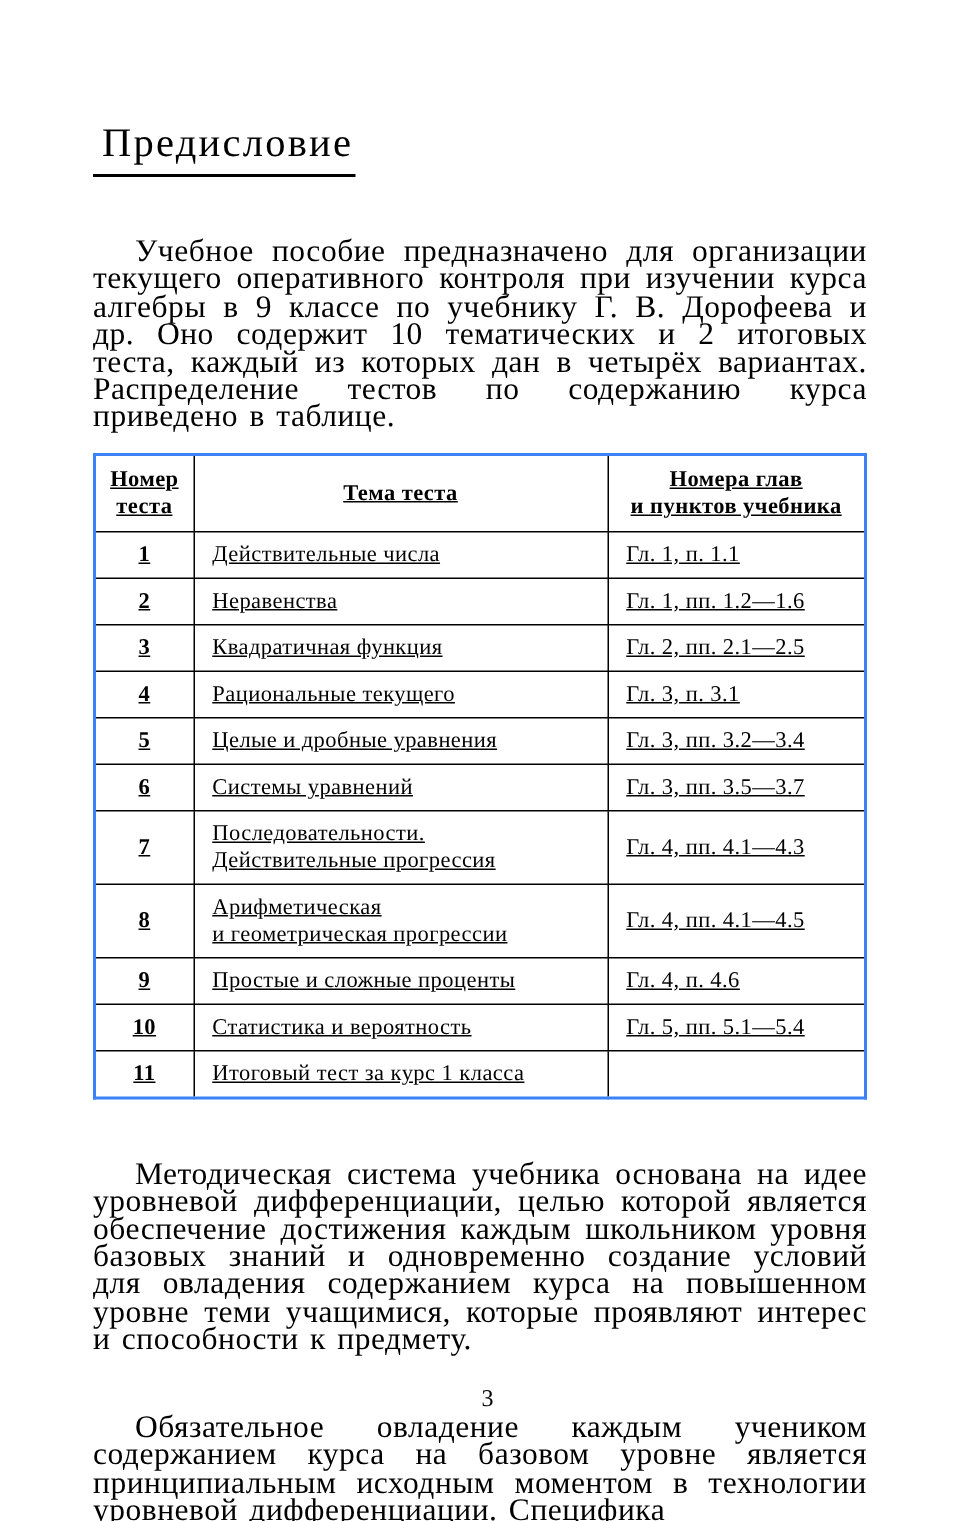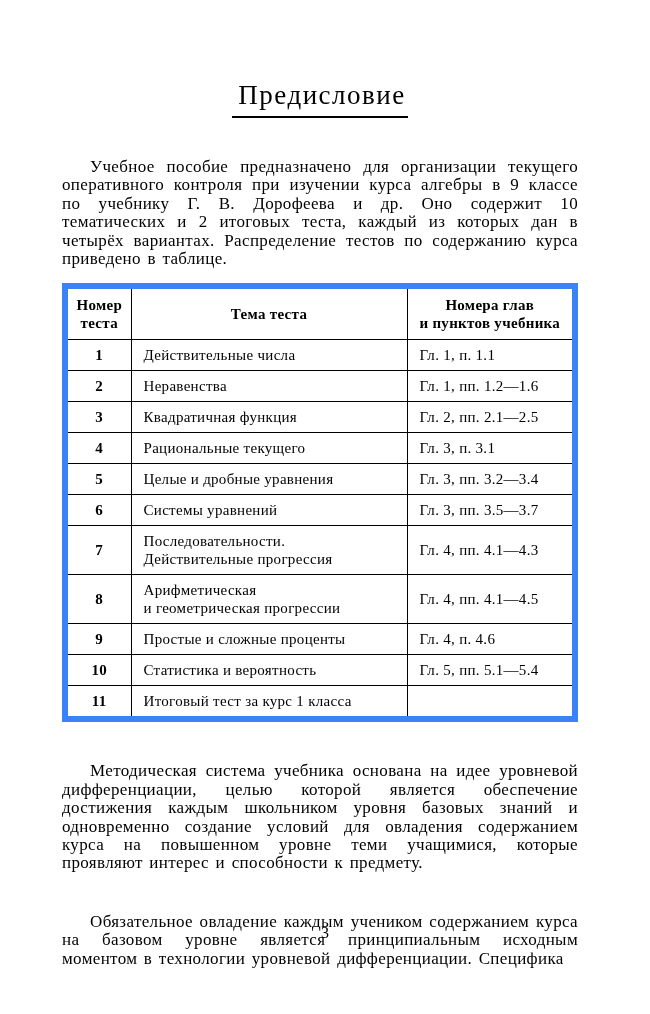--- a/index.html
+++ b/index.html
@@ -8,45 +8,46 @@
     background: #ffffff;
     color: #000000;
     font-family: "Liberation Serif", serif;
     position: relative;
     overflow: hidden;
   }
   .page {
     padding: 80px 72px 0 62px;
   }
   .title-wrap {
-    text-align: center;
+    text-align: left;
     margin-bottom: 38px;
   }
   .page-title {
     display: inline-block;
     font-size: 27px;
     font-weight: 400;
     letter-spacing: 1.5px;
     border-bottom: 2px solid #000;
     padding: 0 2px 5px 6px;
   }
   .para {
-    font-size: 17px;
+    font-size: 21px;
     line-height: 18.4px;
     letter-spacing: 0.35px;
     word-spacing: 2px;
     text-align: justify;
     text-indent: 28px;
     margin-top: 40px;
   }
   table.test-table {
     width: 100%;
     border-collapse: collapse;
-    border: 6px solid #3b82f6;
+    border: 2px solid #3b82f6;
     margin: 15px 0 19px 0;
+    text-decoration: underline;
   }
   table.test-table th,
   table.test-table td {
     border: 1.5px solid #000;
     font-size: 15px;
     line-height: 18px;
     letter-spacing: 0.3px;
     vertical-align: middle;
   }
   table.test-table th {

